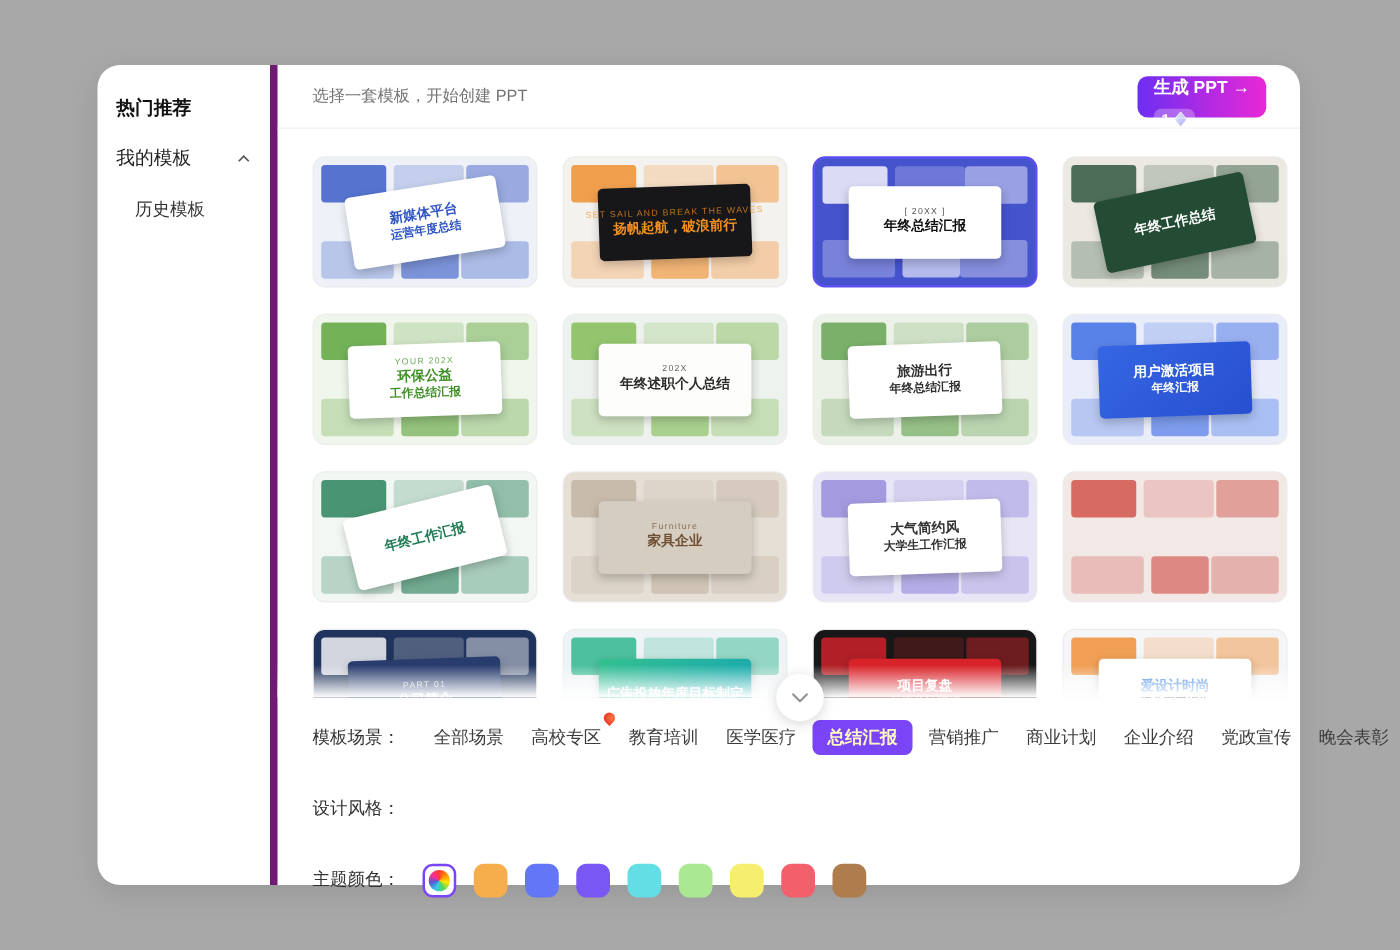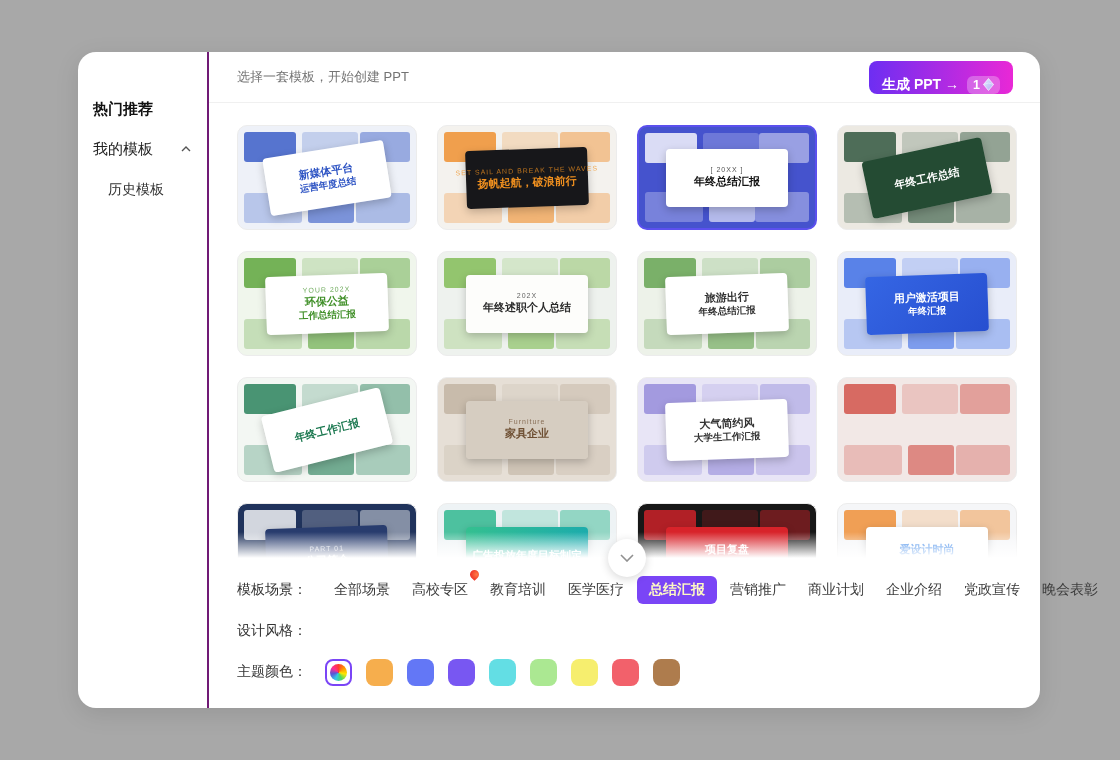--- a/index.html
+++ b/index.html
@@ -8,35 +8,35 @@
     background:#a8a8a8;
     font-family:"Liberation Sans","DejaVu Sans",sans-serif;
     position:relative;
   }
   .card{
     position:absolute; left:78px; top:52px; width:962px; height:656px;
     background:#fff; border-radius:18px; display:flex;
     box-shadow:0 6px 24px rgba(0,0,0,.10);
   }
   
-  .sidebar{ width:131px; border-right:2px solid #701a75; padding-top:48px; flex-shrink:0; }
+  .sidebar{ width:144px; border-right:6px solid #701a75; padding-top:26px; flex-shrink:0; }
   .side-item{ padding-left:15px; font-size:15px; color:#222; margin-bottom:22px;
     display:flex; align-items:center; cursor:pointer; line-height:18px; }
   .side-item.hot{ font-weight:700; color:#111; }
   .side-item .chev{ margin-left:auto; margin-right:16px; display:flex; }
   .side-item.child{ padding-left:30px; font-size:14px; color:#333; }
   
   .main{ flex:1; display:flex; flex-direction:column; min-width:0; }
   .hdr{ height:51px; display:flex; align-items:center; padding:0 27px 0 28px;
     border-bottom:1px solid #f0f0f0; flex-shrink:0; }
   .hdr h1{ font-size:13px; color:#737373; flex:1; font-weight:400; }
   .gen-btn{ height:33px; padding:0 13px; border:none; border-radius:8px;
     background:linear-gradient(90deg,#6d2ef2,#e928d6); color:#fff; font-size:14px;
-    font-weight:700; display:flex; align-items:flex-end; gap:8px; cursor:pointer;
-    font-family:inherit; }
+    font-weight:700; display:flex; align-items:flex-start; gap:8px; cursor:pointer;
+    font-family:inherit;flex-direction:column; }
   .badge{ background:rgba(255,255,255,.28); border-radius:6px; padding:2px 6px;
     display:flex; align-items:center; gap:3px; font-size:12.5px; font-weight:700; }
   
   .grid-wrap{ position:relative; flex-shrink:0; }
   .grid-clip{ overflow:hidden; height:455px; padding:22px 27px 0 28px; }
   .grid{ display:grid; grid-template-columns:repeat(4,180px); grid-auto-rows:105px;
     gap:21px 20px; width:780px; }
   .tile{ position:relative; border-radius:10px; border:1px solid #ececec;
     background:var(--base,#f4f4f4); overflow:hidden; cursor:pointer; }
   .tile.sel{ border:2px solid #5b50ee; }
@@ -58,21 +58,21 @@
   .t-tag{ font-size:7px; opacity:.75; letter-spacing:1px; margin-bottom:1px; white-space:nowrap; }
   .t-l1{ font-size:11px; font-weight:700; line-height:1.35; white-space:nowrap; }
   .t-l2{ font-size:9.5px; font-weight:600; color:var(--fg2,var(--cover-fg)); line-height:1.35; white-space:nowrap; }
   .t-tag:empty,.t-l2:empty{ display:none; }
   .fade{ position:absolute; left:0; right:0; bottom:0; height:26px;
     background:linear-gradient(180deg,rgba(255,255,255,0),#fff); z-index:3; }
   .more-btn{ position:absolute; left:399px; bottom:-19px; width:38px; height:38px;
     border-radius:50%; background:#fff; border:none; cursor:pointer; z-index:4;
     box-shadow:0 2px 10px rgba(0,0,0,.16); display:flex; align-items:center; justify-content:center; }
   
-  .filters{ padding:18px 27px 0 28px; display:flex; flex-direction:column; gap:13px; }
+  .filters{ padding:18px 27px 0 28px; display:flex; flex-direction:column; gap:29px; }
   .f-row{ display:flex; align-items:center; min-height:28px; }
   .f-label{ font-size:14px; color:#333; width:88px; flex-shrink:0; }
   .chips{ display:flex; align-items:center; gap:4px; }
   .chip{ position:relative; font-size:14px; color:#3d3d3d; padding:5px 9px;
     border-radius:6px; cursor:pointer; white-space:nowrap; }
   .chip.sel{ background:#7a45f6; color:#fef9c3; font-weight:700; padding:5px 12px; }
   .flame{ position:absolute; top:-6px; right:-2px; width:9px; height:9px;
     background:radial-gradient(circle at 35% 65%,#ff7a45,#ea1c1c);
     border-radius:0 50% 50% 50%; transform:rotate(-135deg); }
   .swatches{ display:flex; gap:14px; align-items:center; }

